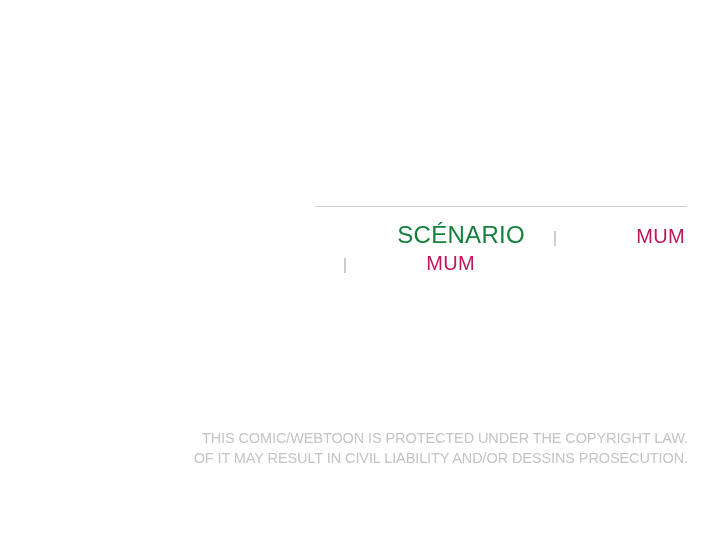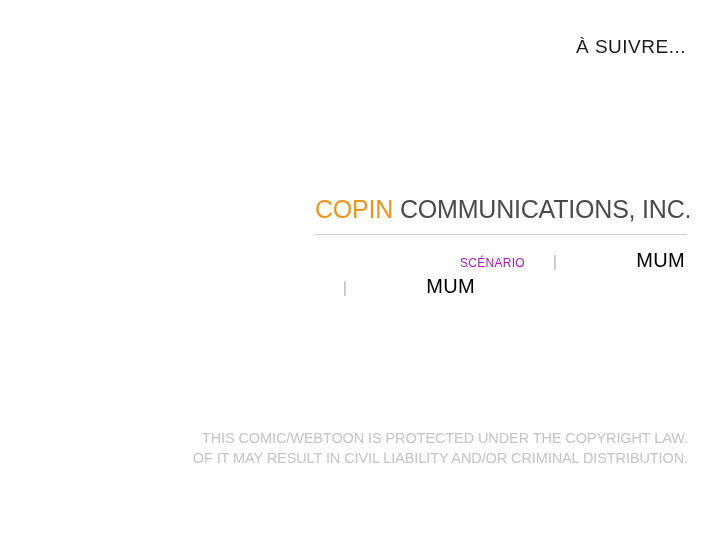--- a/index.html
+++ b/index.html
@@ -67,36 +67,36 @@
   }
   .role-row {
     display: flex;
     align-items: baseline;
     justify-content: flex-start;
     margin-bottom: 3px;
   }
   .role-label {
     width: 210px;
     text-align: right;
-    font-size: 12px;
-    color: #a21caf;
+    font-size: 24px;
+    color: #15803d;
     letter-spacing: 0.3px;
     white-space: nowrap;
   }
   .role-sep {
     width: 60px;
     text-align: center;
     font-size: 17px;
     color: #b9b9b9;
   }
   .role-value {
     width: 100px;
     text-align: right;
     font-size: 20px;
-    color: #000000;
+    color: #be185d;
     letter-spacing: 0.3px;
     white-space: nowrap;
   }
 
   
   .copyright {
     position: absolute;
     left: 0;
     right: 32px;
     top: 428px;
@@ -108,42 +108,38 @@
   }
   .copyright div {
     white-space: nowrap;
   }
 </style>
 </head>
 <body>
 
 <div class="page">
 
-  <div class="to-be-continued">À SUIVRE...</div>
 
   <div class="credits">
 
-    <div class="studio-line">
-      <span class="studio-name">COPIN</span><span class="studio-suffix"> COMMUNICATIONS, INC.</span>
-    </div>
 
     <div class="divider"></div>
 
     <div class="roles">
       <div class="role-row">
         <span class="role-label">SCÉNARIO</span>
         <span class="role-sep">|</span>
         <span class="role-value">MUM</span>
       </div>
       <div class="role-row">
         <span class="role-sep">|</span>
         <span class="role-value">MUM</span>
       </div>
     </div>
 
   </div>
 
   <div class="copyright">
     <div>THIS COMIC/WEBTOON IS PROTECTED UNDER THE COPYRIGHT LAW.</div>
-    <div>OF IT MAY RESULT IN CIVIL LIABILITY AND/OR CRIMINAL DISTRIBUTION.</div>
+    <div>OF IT MAY RESULT IN CIVIL LIABILITY AND/OR DESSINS PROSECUTION.</div>
   </div>
 
 </div>
 
 </body></html>

